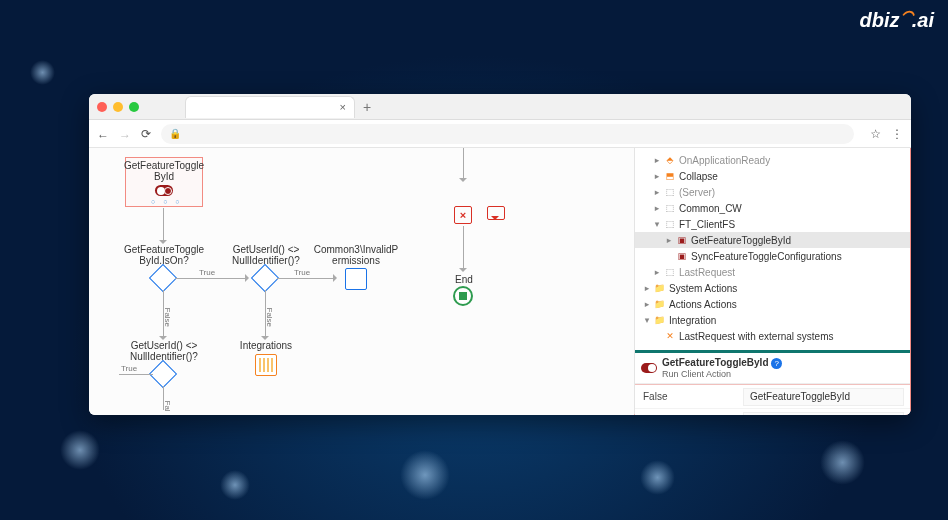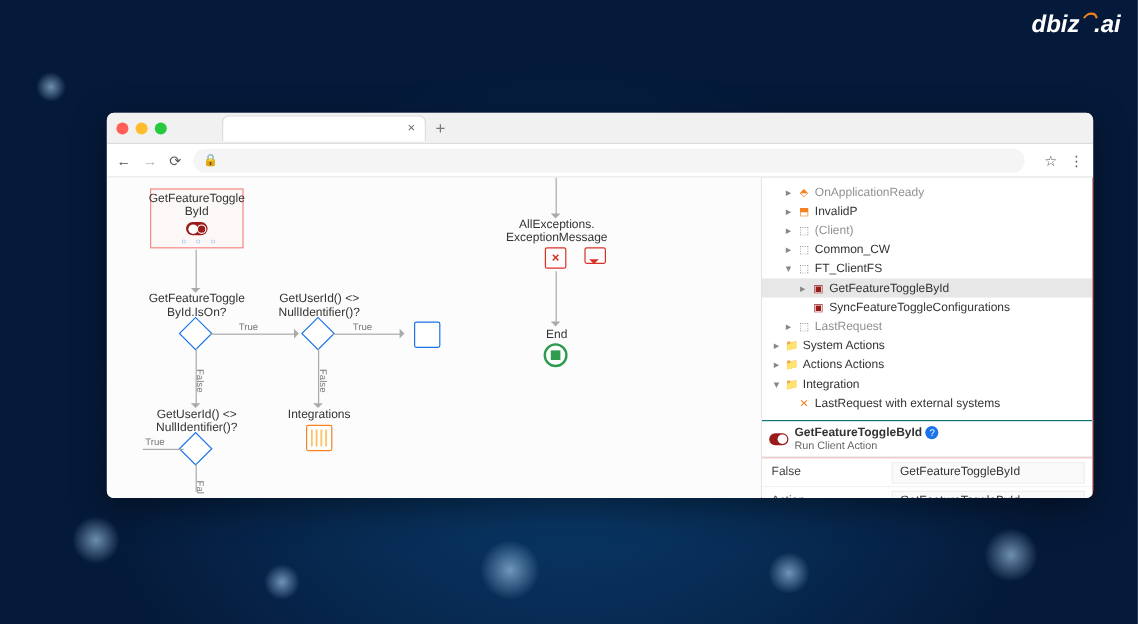--- a/index.html
+++ b/index.html
@@ -20,21 +20,21 @@
 .canvas { flex: 1; position: relative; background: #fcfcfc; overflow: hidden; }
 .panel { width: 277px; border-left: 1px solid #e4e4e4; display: flex; flex-direction: column; font-size: 10px; color: #333; border: 1px solid #f28b82; border-top: none; border-left: 1px solid #e4e4e4; }
 .tree { flex: 0 0 auto; padding: 4px 0 6px; overflow: hidden; }
 .tree-row { display: flex; align-items: center; height: 16px; padding-left: 8px; gap: 4px; cursor: default; white-space: nowrap; }
 .tree-row .tw { width: 8px; text-align: center; color: #888; font-size: 9px; }
 .tree-row.sel { background: #e7e7e7; }
 .ico { width: 10px; height: 10px; display: inline-flex; align-items: center; justify-content: center; font-size: 9px; }
 .ico.orange { color: #f58220; }
 .ico.gray { color: #888; }
 .ind1 { padding-left: 18px; } .ind2 { padding-left: 30px; }
-.sec-title { display: flex; align-items: center; gap: 5px; padding: 4px 6px; border-top: 1px solid #0f766e; border-bottom: 1px solid #eee; font-size: 10px; }
+.sec-title { display: flex; align-items: center; gap: 5px; padding: 4px 6px; border-top: 3px solid #0f766e; border-bottom: 1px solid #eee; font-size: 10px; }
 .sec-title .toggle { width: 16px; height: 10px; background: #9b1b1b; border-radius: 5px; position: relative; }
 .sec-title .toggle::after { content:''; position:absolute; right:1px; top:1px; width:8px; height:8px; background:#fff; border-radius:50%; }
 .sec-title b { font-weight: 700; }
 .sec-title .help { width:11px; height:11px; background:#1a73e8; color:#fff; border-radius:50%; font-size:8px; display:inline-flex; align-items:center; justify-content:center; }
 .sec-sub { font-size: 9px; color: #666; padding-left: 27px; }
 .props { flex: 1; border-top: 1px solid #f1c0bd; background: #fff; }
 .prow { display: flex; height: 24px; align-items: center; border-bottom: 1px solid #f3f3f3; }
 .plabel { width: 108px; padding-left: 8px; color: #444; }
 .pval { flex: 1; height: 18px; margin-right: 6px; background: #fafafa; border: 1px solid #eee; display: flex; align-items: center; padding: 0 6px; font-size: 10px; color: #333; }
 
@@ -116,20 +116,22 @@
       <div class="lbl-sm" style="left:110px; top:120px;">True</div>
       <div class="arrow-r" style="left:156px; top:126px;"></div>
 
       <div class="node-label" style="left:132px; top:96px; white-space:pre-line;">GetUserId() &lt;&gt;
 NullIdentifier()?</div>
       <div class="diamond" style="left:166px; top:120px;"></div>
       <div class="line hline" style="left:188px; top:130px; width:58px;"></div>
       <div class="lbl-sm" style="left:205px; top:120px;">True</div>
       <div class="arrow-r" style="left:244px; top:126px;"></div>
 
+      <div class="node-label" style="left:222px; top:96px; white-space:pre-line;">Common3\InvalidP
+ermissions</div>
       <div class="sq" style="left:256px; top:120px;"></div>
 
       <div class="line vline" style="left:74px; top:142px; height:48px;"></div>
       <div class="lbl-sm" style="left:78px; top:155px; transform:rotate(90deg); transform-origin:left;">False</div>
       <div class="arrow-d" style="left:70px; top:188px;"></div>
 
       <div class="node-label" style="left:30px; top:192px; white-space:pre-line;">GetUserId() &lt;&gt;
 NullIdentifier()?</div>
       <div class="diamond" style="left:64px; top:216px;"></div>
       <div class="line hline" style="left:30px; top:226px; width:34px;"></div>
@@ -140,46 +142,44 @@
       <div class="line vline" style="left:176px; top:142px; height:48px;"></div>
       <div class="lbl-sm" style="left:180px; top:155px; transform:rotate(90deg); transform-origin:left;">False</div>
       <div class="arrow-d" style="left:172px; top:188px;"></div>
 
       <div class="node-label" style="left:132px; top:192px;">Integrations</div>
       <div class="sq" style="left:166px; top:206px; border-color:#f58220;"></div>
       <div style="position:absolute;left:170px;top:210px;width:14px;height:14px;background:linear-gradient(90deg,#f9c46b 50%,transparent 50%) 0 0/4px 14px"></div>
 
       <div class="line vline" style="left:374px; top:0px; height:32px;"></div>
       <div class="arrow-d" style="left:370px; top:30px;"></div>
-      <div class="node-label" style="left:330px; top:34px; white-space:pre-line;">AllExceptions.
-ExceptionMessage</div>
       <div class="xbox" style="left:365px; top:58px;">×</div>
       <div class="speech" style="left:398px; top:58px;"></div>
       <div class="line vline" style="left:374px; top:78px; height:44px;"></div>
       <div class="arrow-d" style="left:370px; top:120px;"></div>
       <div class="node-label" style="left:330px; top:126px;">End</div>
       <div class="endcirc" style="left:364px; top:138px;"></div>
     </div>
 
     <div class="panel">
       <div class="tree">
         <div class="tree-row ind1">
             <span class="tw">▸</span>
             <span class="ico orange">⬘</span>
             <span style="opacity:.55">OnApplicationReady</span>
           </div>
         <div class="tree-row ind1">
             <span class="tw">▸</span>
             <span class="ico orange">⬒</span>
-            <span>InvalidP</span>
-          </div>
-        <div class="tree-row ind1">
-            <span class="tw">▸</span>
-            <span class="ico gray">⬚</span>
-            <span style="opacity:.55">(Client)</span>
+            <span>Collapse</span>
+          </div>
+        <div class="tree-row ind1">
+            <span class="tw">▸</span>
+            <span class="ico gray">⬚</span>
+            <span style="opacity:.55">(Server)</span>
           </div>
         <div class="tree-row ind1">
             <span class="tw">▸</span>
             <span class="ico gray">⬚</span>
             <span>Common_CW</span>
           </div>
         <div class="tree-row ind1">
             <span class="tw">▾</span>
             <span class="ico gray">⬚</span>
             <span>FT_ClientFS</span>

